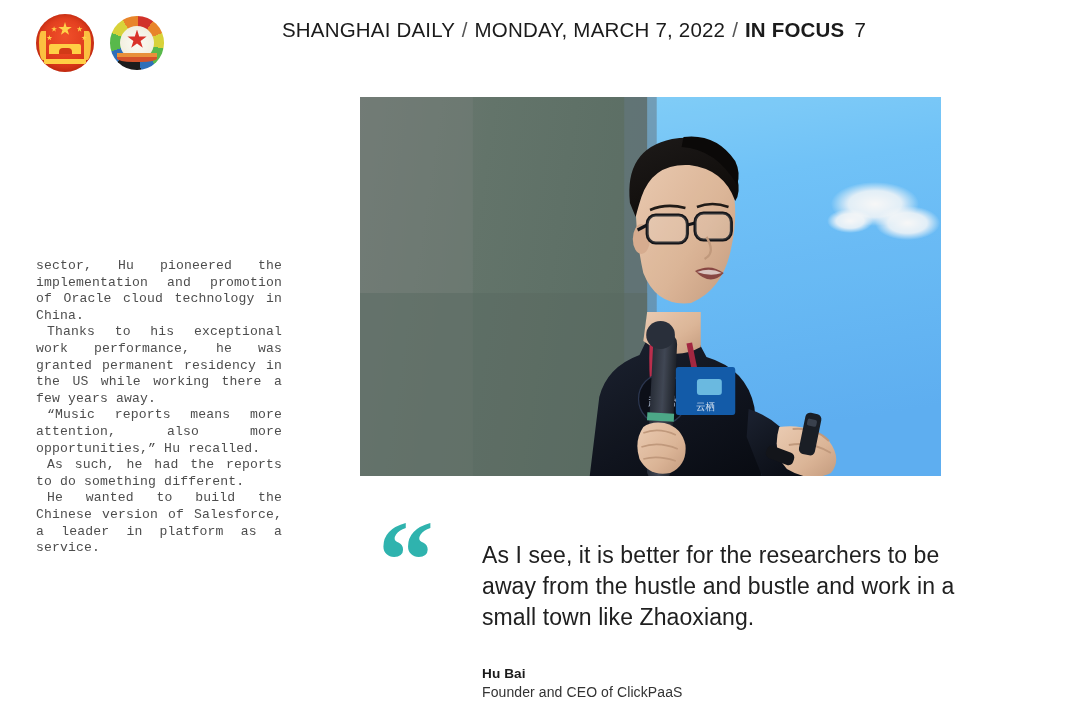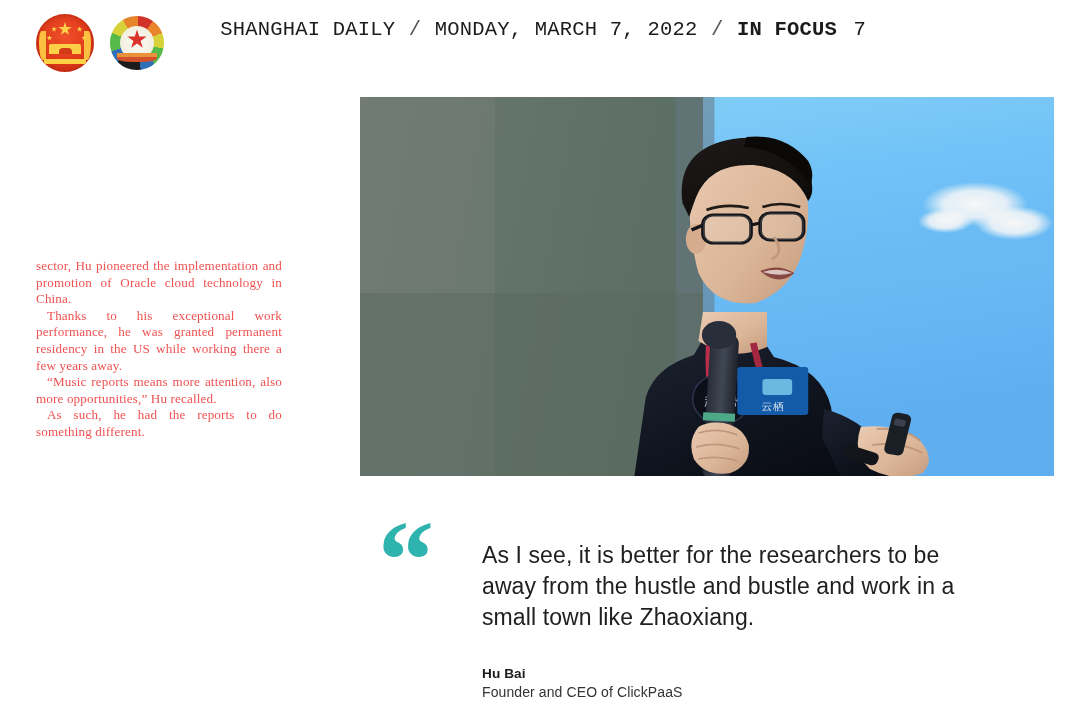--- a/index.html
+++ b/index.html
@@ -15,21 +15,20 @@
     font-family: "Liberation Sans", sans-serif;
     -webkit-font-smoothing: antialiased;
   }
 
   
   #masthead {
     position: absolute;
     left: 0; top: 0;
     width: 902px;
     height: 92px;
-    font-family: Liberation Mono, monospace;
   }
   #emblems {
     position: absolute;
     left: 36px; top: 14px;
     display: flex;
     gap: 14px;
     align-items: center;
   }
   .emblem {
     width: 58px;
@@ -157,41 +156,41 @@
   #header-line .sep { color: #555; padding: 0 1px; }
   #header-line .focus { font-weight: 700; }
   #header-line .pageno { font-weight: 400; padding-left: 4px; }
 
   
   #story-column {
     position: absolute;
     left: 36px;
     top: 258px;
     width: 246px;
-    font-family: Liberation Serif, serif;
+    font-family: Liberation Mono, monospace;
     font-size: 13.1px;
     line-height: 16.6px;
-    color: #ef4444;
+    color: #404040;
     text-align: justify;
     letter-spacing: .15px;
   }
   #story-column p {
     margin: 0;
     text-indent: 11px;
     
     opacity: .93;
   }
   #story-column p.lead { text-indent: 0; }
 
   
   #photo {
     position: absolute;
     left: 360px;
     top: 97px;
-    width: 694px;
+    width: 581px;
     height: 379px;
     overflow: hidden;
     background: #69796f;
   }
   #photo svg { display: block; width: 100%; height: 100%; }
 
   
   #pullquote {
     position: absolute;
     left: 360px;
@@ -271,20 +270,21 @@
     <span class="focus">IN FOCUS</span>
     <span class="pageno">7</span>
   </div>
 </div>
 
 <div id="story-column">
   <p class="lead">sector, Hu pioneered the implementation and promotion of Oracle cloud technology in China.</p>
   <p>Thanks to his exceptional work performance, he was granted permanent residency in the US while working there a few years away.</p>
   <p>“Music reports means more attention, also more opportunities,” Hu recalled.</p>
   <p>As such, he had the reports to do something different.</p>
+  <p>He wanted to build the Chinese version of Salesforce, a leader in platform as a service.</p>
 </div>
 
 <div id="photo">
   <svg viewBox="0 0 607 379" preserveAspectRatio="none">
     <defs>
       <linearGradient id="wallg" x1="0" y1="0" x2="1" y2="0.2">
         <stop offset="0" stop-color="#747d78"></stop>
         <stop offset="0.45" stop-color="#67786e"></stop>
         <stop offset="1" stop-color="#5f7268"></stop>
       </linearGradient>

